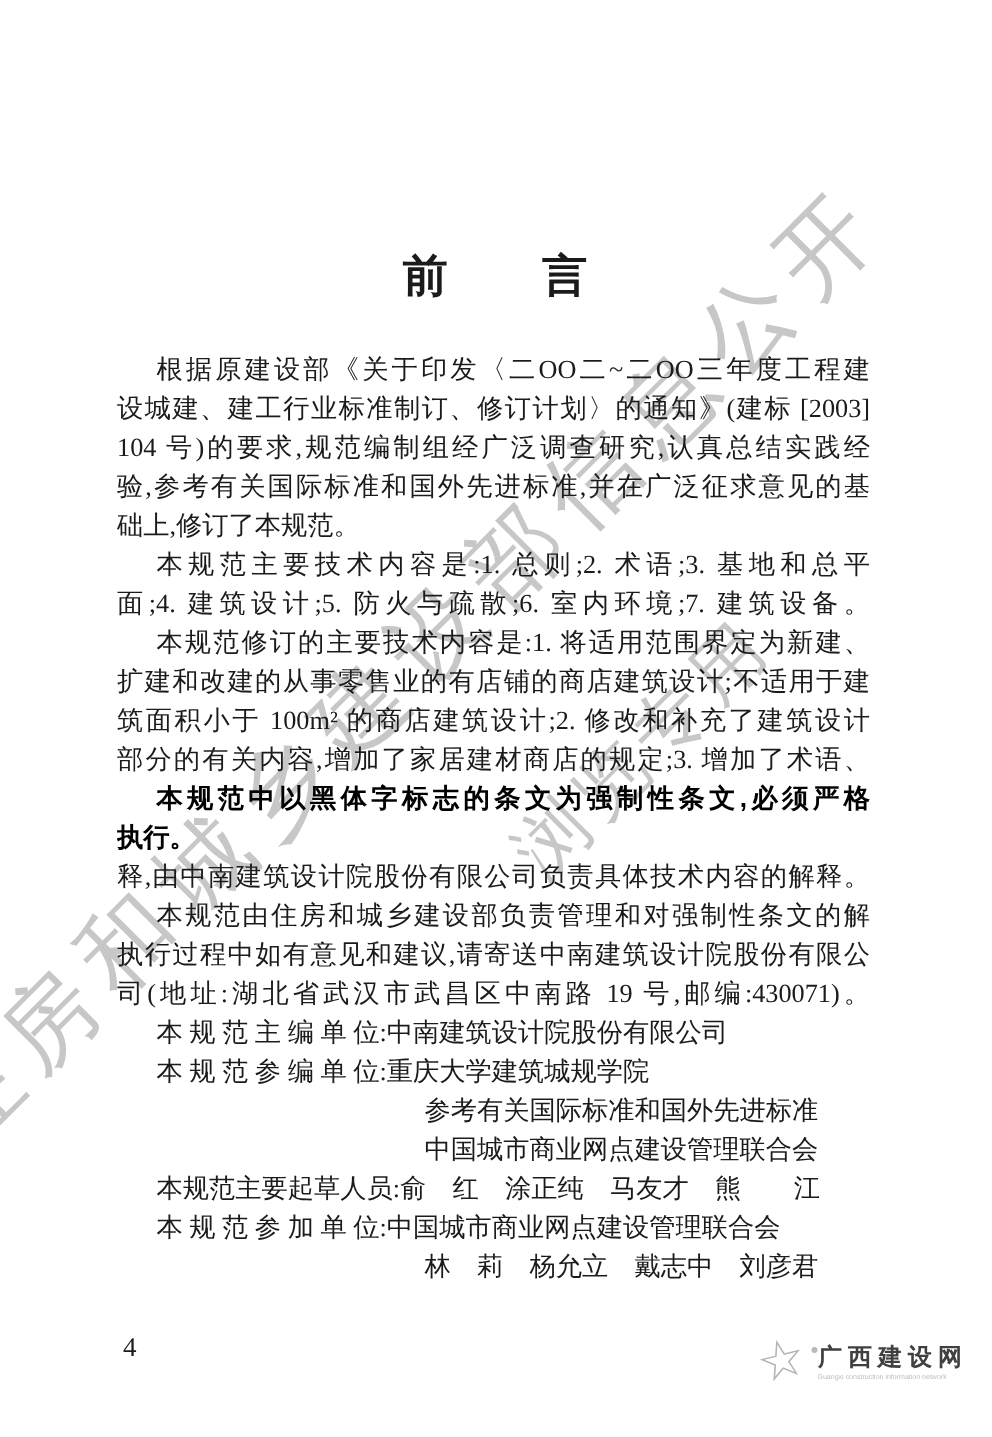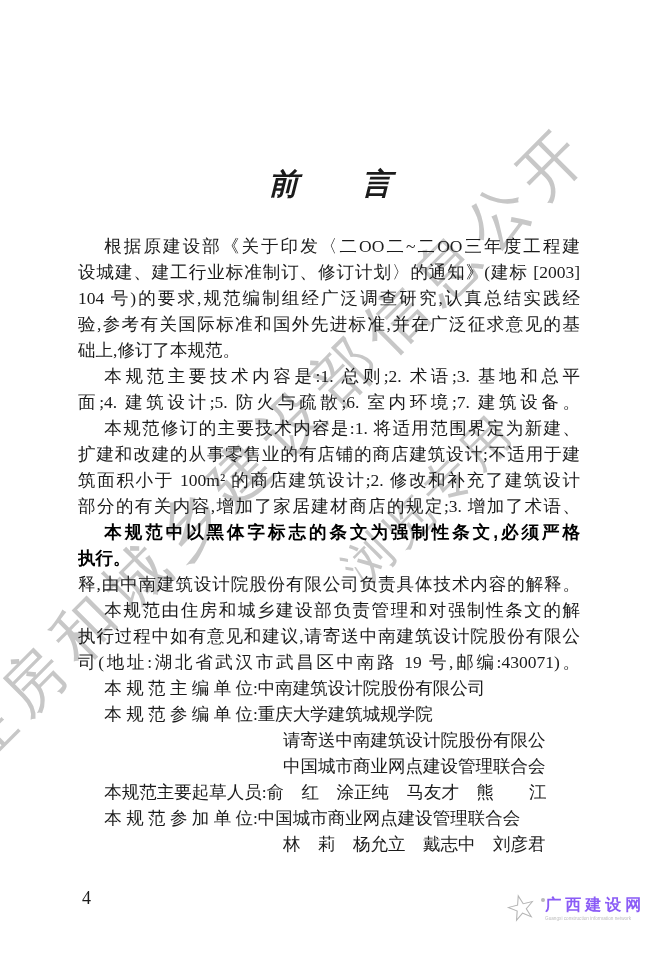--- a/index.html
+++ b/index.html
@@ -26,21 +26,20 @@
   .wm-a { left:-40px; top:724px; font-size:62px; letter-spacing:11px; }
   .wm-b { left:352px; top:553px; font-size:48px; letter-spacing:7px; }
   
   .title {
     position:absolute; z-index:2;
     top:164px; left:0; width:100%;
     margin:0;
     text-align:center;
     font-size:30px; font-weight:bold;
     letter-spacing:1px;
-    font-style:italic;
   }
   
   .body {
     position:absolute; z-index:2;
     top:233px; left:78px; width:502px;
     font-size:17.5px; line-height:26px;
   }
   .line { height:26px; overflow:hidden; }
   .fill { text-align:justify; text-align-last:justify; }
   .ind  { text-indent:1.5em; }
@@ -73,21 +72,21 @@
   .logo-dot {
     position:absolute;
     width:4px; height:4px;
     border-radius:50%;
     background:#b9b9b9;
     left:36px; top:8px;
   }
   .logo-txt { margin-left:8px; display:flex; flex-direction:column; }
   .logo-cn {
     font-size:16px; letter-spacing:4px;
-    color:#8b5cf6; font-weight:bold;
+    color:#404040; font-weight:bold;
     white-space:nowrap;
   }
   .logo-en {
     font-size:6px; transform:scale(0.78); transform-origin:0 0;
     color:#bdbdbd; white-space:nowrap;
     font-family:"Liberation Sans",sans-serif;
   }
 </style>
 </head>
 <body>
@@ -112,21 +111,21 @@
     <div class="line fill">筑面积小于 100m² 的商店建筑设计;2. 修改和补充了建筑设计</div>
     <div class="line fill">部分的有关内容,增加了家居建材商店的规定;3. 增加了术语、</div>
     <div class="line ind fill hei">本规范中以黑体字标志的条文为强制性条文,必须严格</div>
     <div class="line hei">执行。</div>
     <div class="line fill">释,由中南建筑设计院股份有限公司负责具体技术内容的解释。</div>
     <div class="line ind fill">本规范由住房和城乡建设部负责管理和对强制性条文的解</div>
     <div class="line fill">执行过程中如有意见和建议,请寄送中南建筑设计院股份有限公</div>
     <div class="line fill">司(地址:湖北省武汉市武昌区中南路 19 号,邮编:430071)。</div>
     <div class="line ind">本 规 范 主 编 单 位:中南建筑设计院股份有限公司</div>
     <div class="line ind">本 规 范 参 编 单 位:重庆大学建筑城规学院</div>
-    <div class="line hang">请寄送中南建筑设计院股份有限公</div>
+    <div class="line hang">参考有关国际标准和国外先进标准</div>
     <div class="line hang">中国城市商业网点建设管理联合会</div>
     <div class="line ind">本规范主要起草人员:俞　红　涂正纯　马友才　熊　　江</div>
     <div class="line ind">本 规 范 参 加 单 位:中国城市商业网点建设管理联合会</div>
     <div class="line hang">林　莉　杨允立　戴志中　刘彦君</div>
   </div>
 
   <div class="pageno">4</div>
 
   <div class="logo">
     <span class="logo-star">☆</span>

